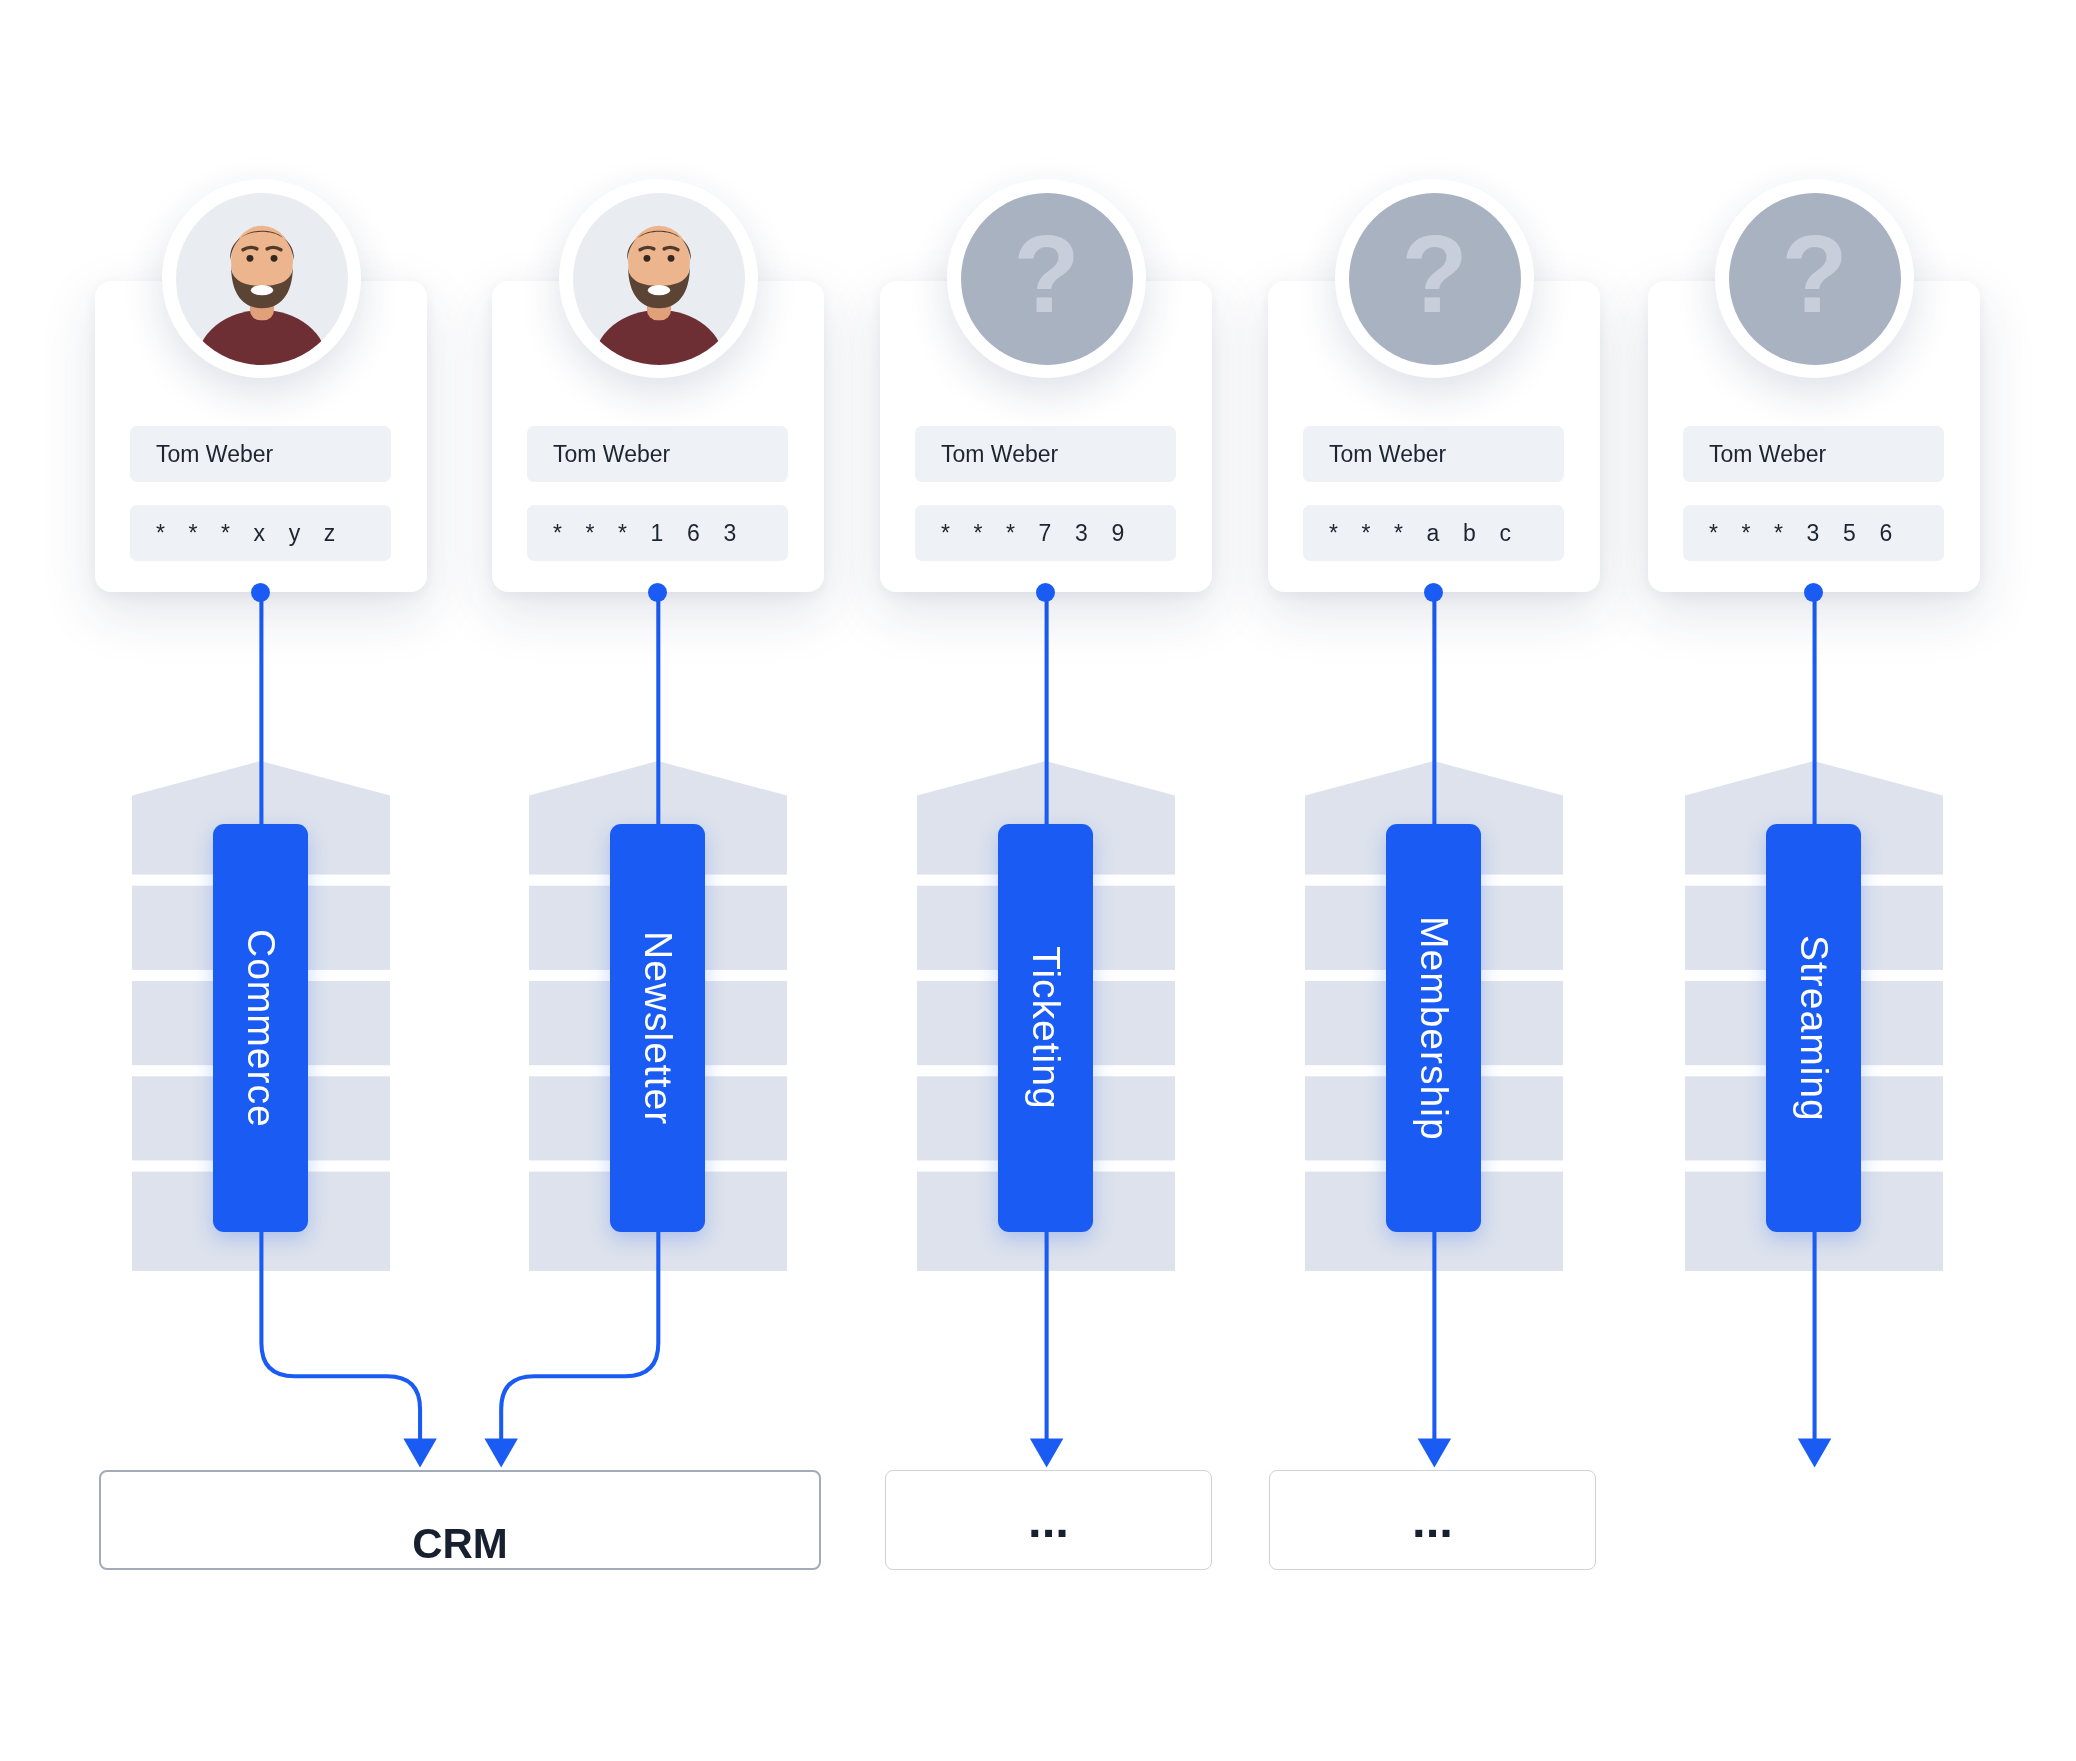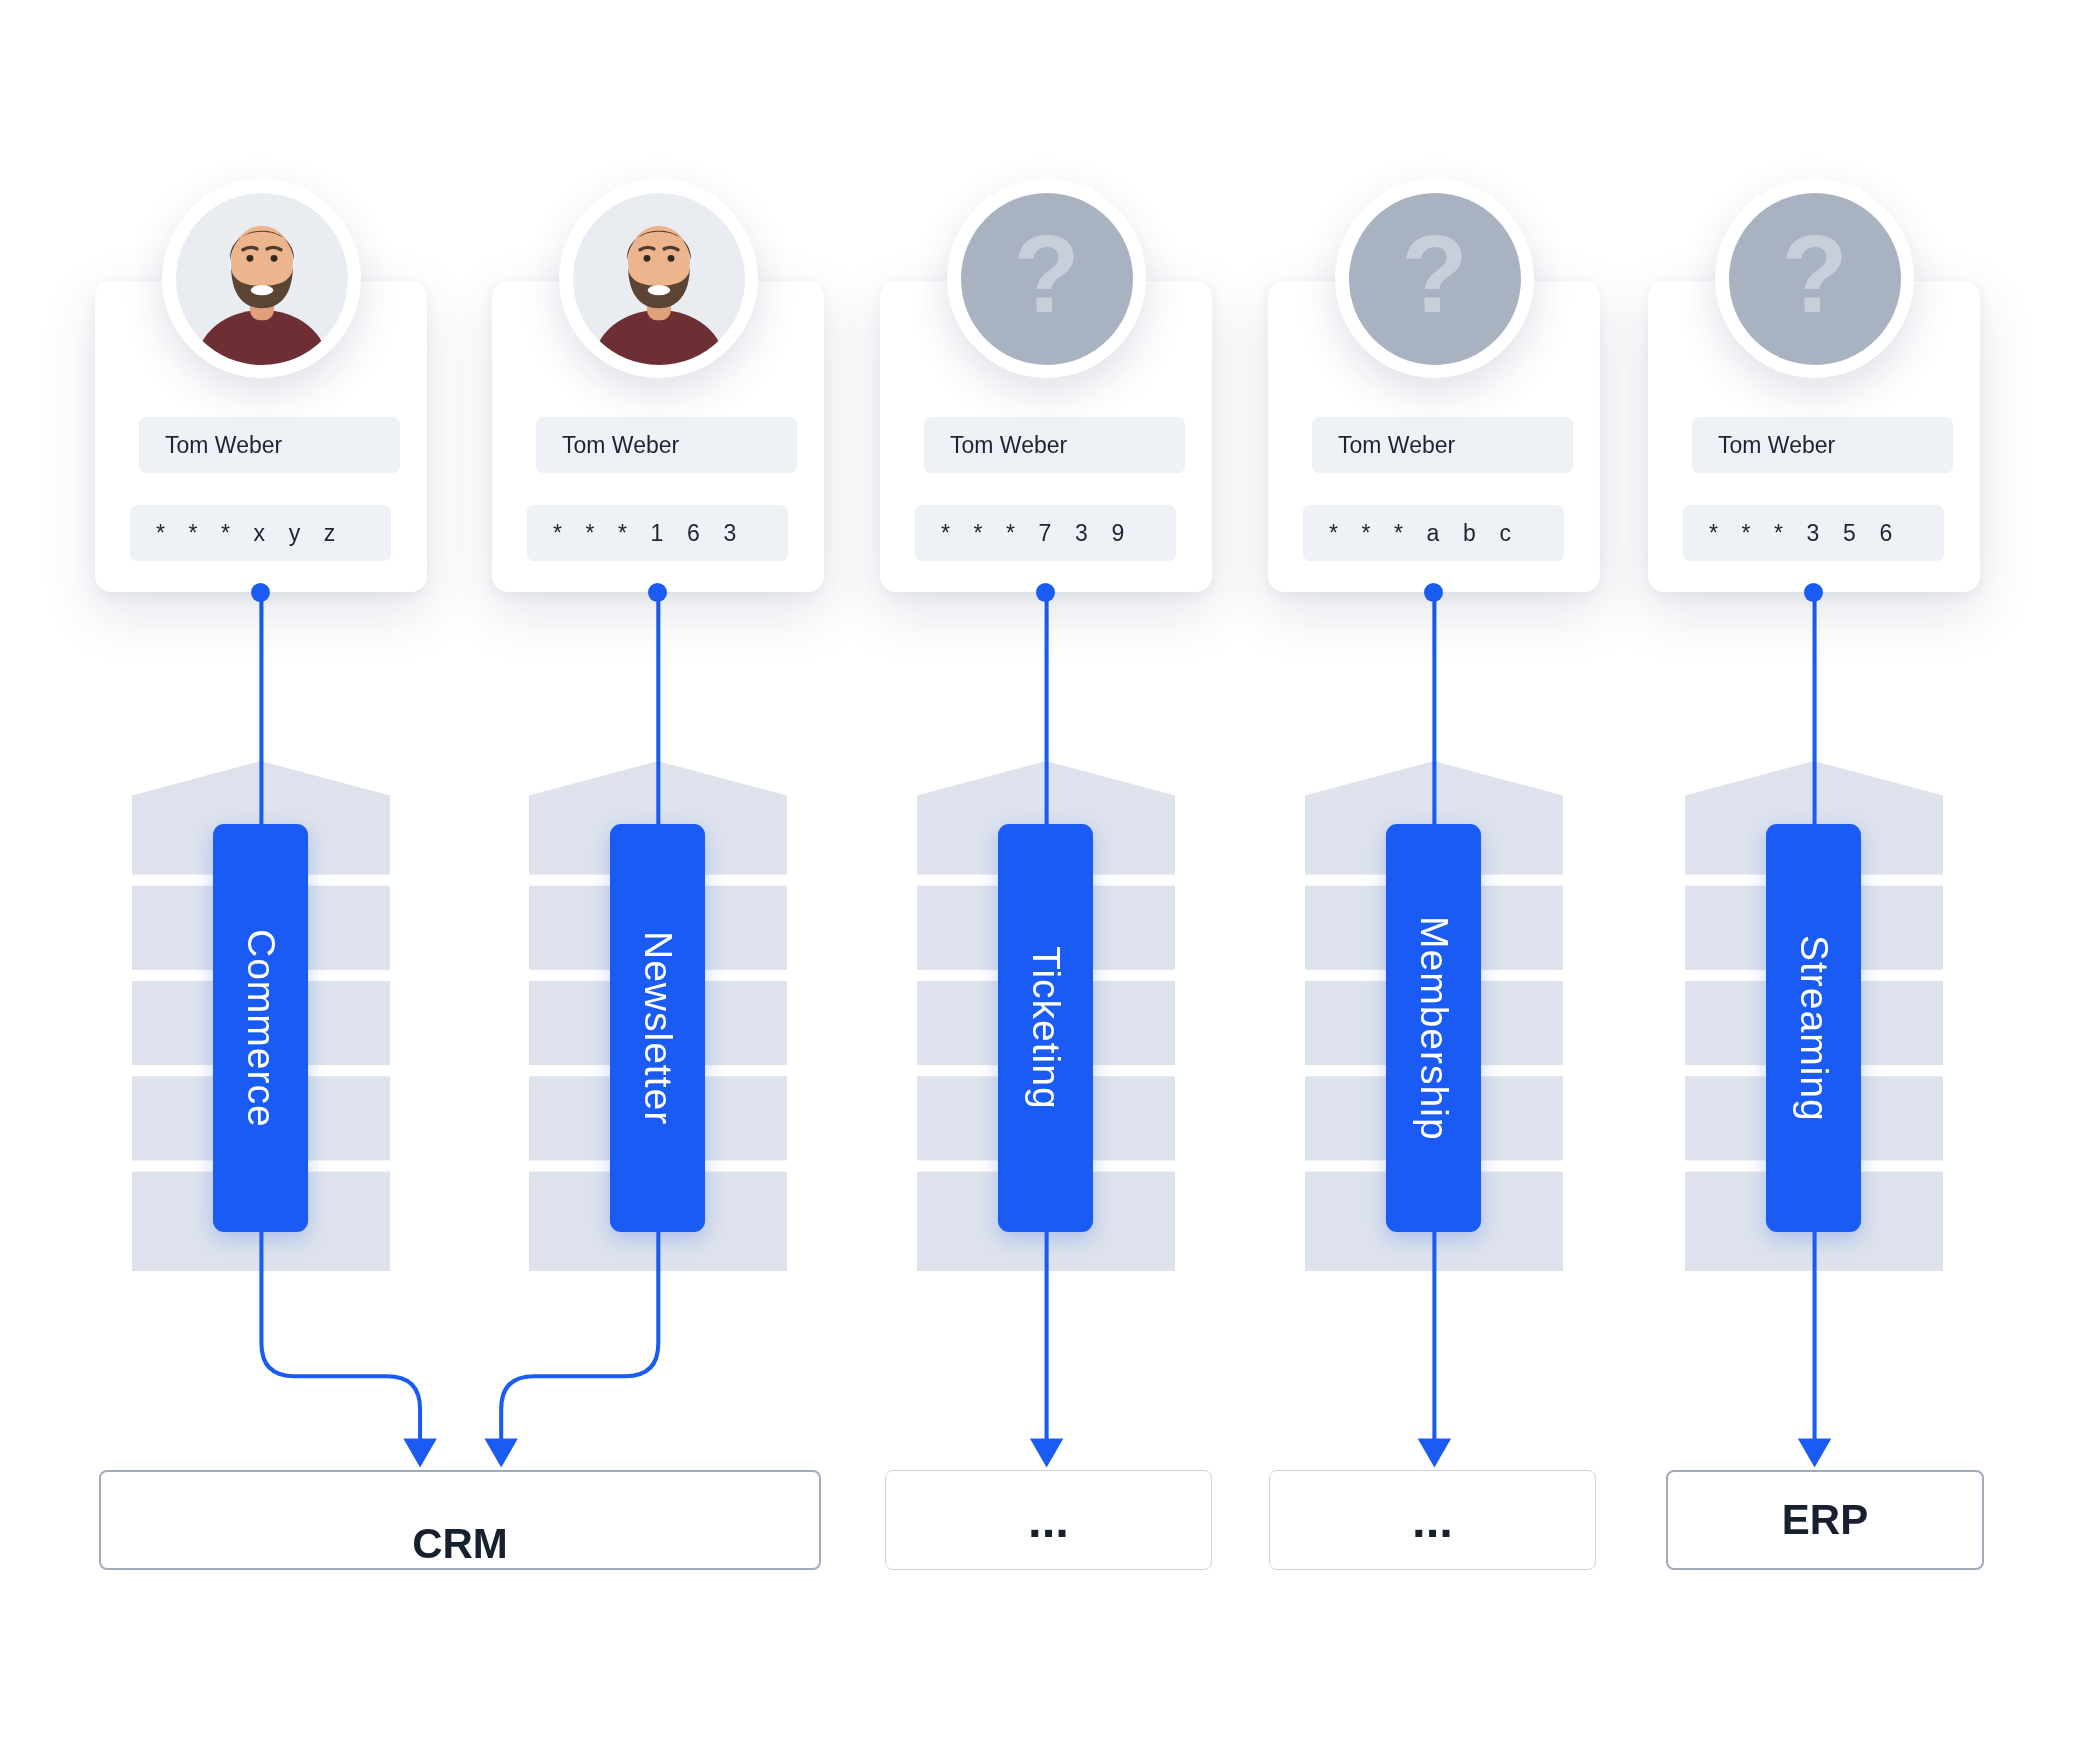--- a/index.html
+++ b/index.html
@@ -43,21 +43,21 @@
   .qmark {
     font-size:109px; font-weight:700; color:#c8cfda; line-height:1;
     transform:translateY(-4px);
   }
   .pill {
     position:absolute; left:35px; width:261px; height:56px;
     background:#eef1f6; border-radius:7px;
     display:flex; align-items:center; padding-left:26px;
     font-size:23px; color:#1d2531;
   }
-  .name-pill { top:136px;margin-left:9px; }
+  .name-pill { top:145px; }
   .cred-pill { top:224px; letter-spacing:8.6px; }
 
   .dot {
     position:absolute; top:583px; left:calc(var(--cx) - 9.6px);
     width:19px; height:19px; border-radius:50%; background:#1a5cf3; z-index:4;
   }
 
   
   .stack {
     position:absolute; top:761px; left:calc(var(--cx) - 129px);
@@ -262,19 +262,16 @@
   <div class="targets-layer">
     <div class="target-box target-crm">
       <span>CRM</span>
     </div>
     <div class="target-box target-dots target-d1">
       <span>...</span>
     </div>
     <div class="target-box target-dots target-d2">
       <span>...</span>
     </div>
-    <div class="target-box target-erp">
-      <span>ERP</span>
-    </div>
   </div>
 
 </div>
 
 
 </body></html>

